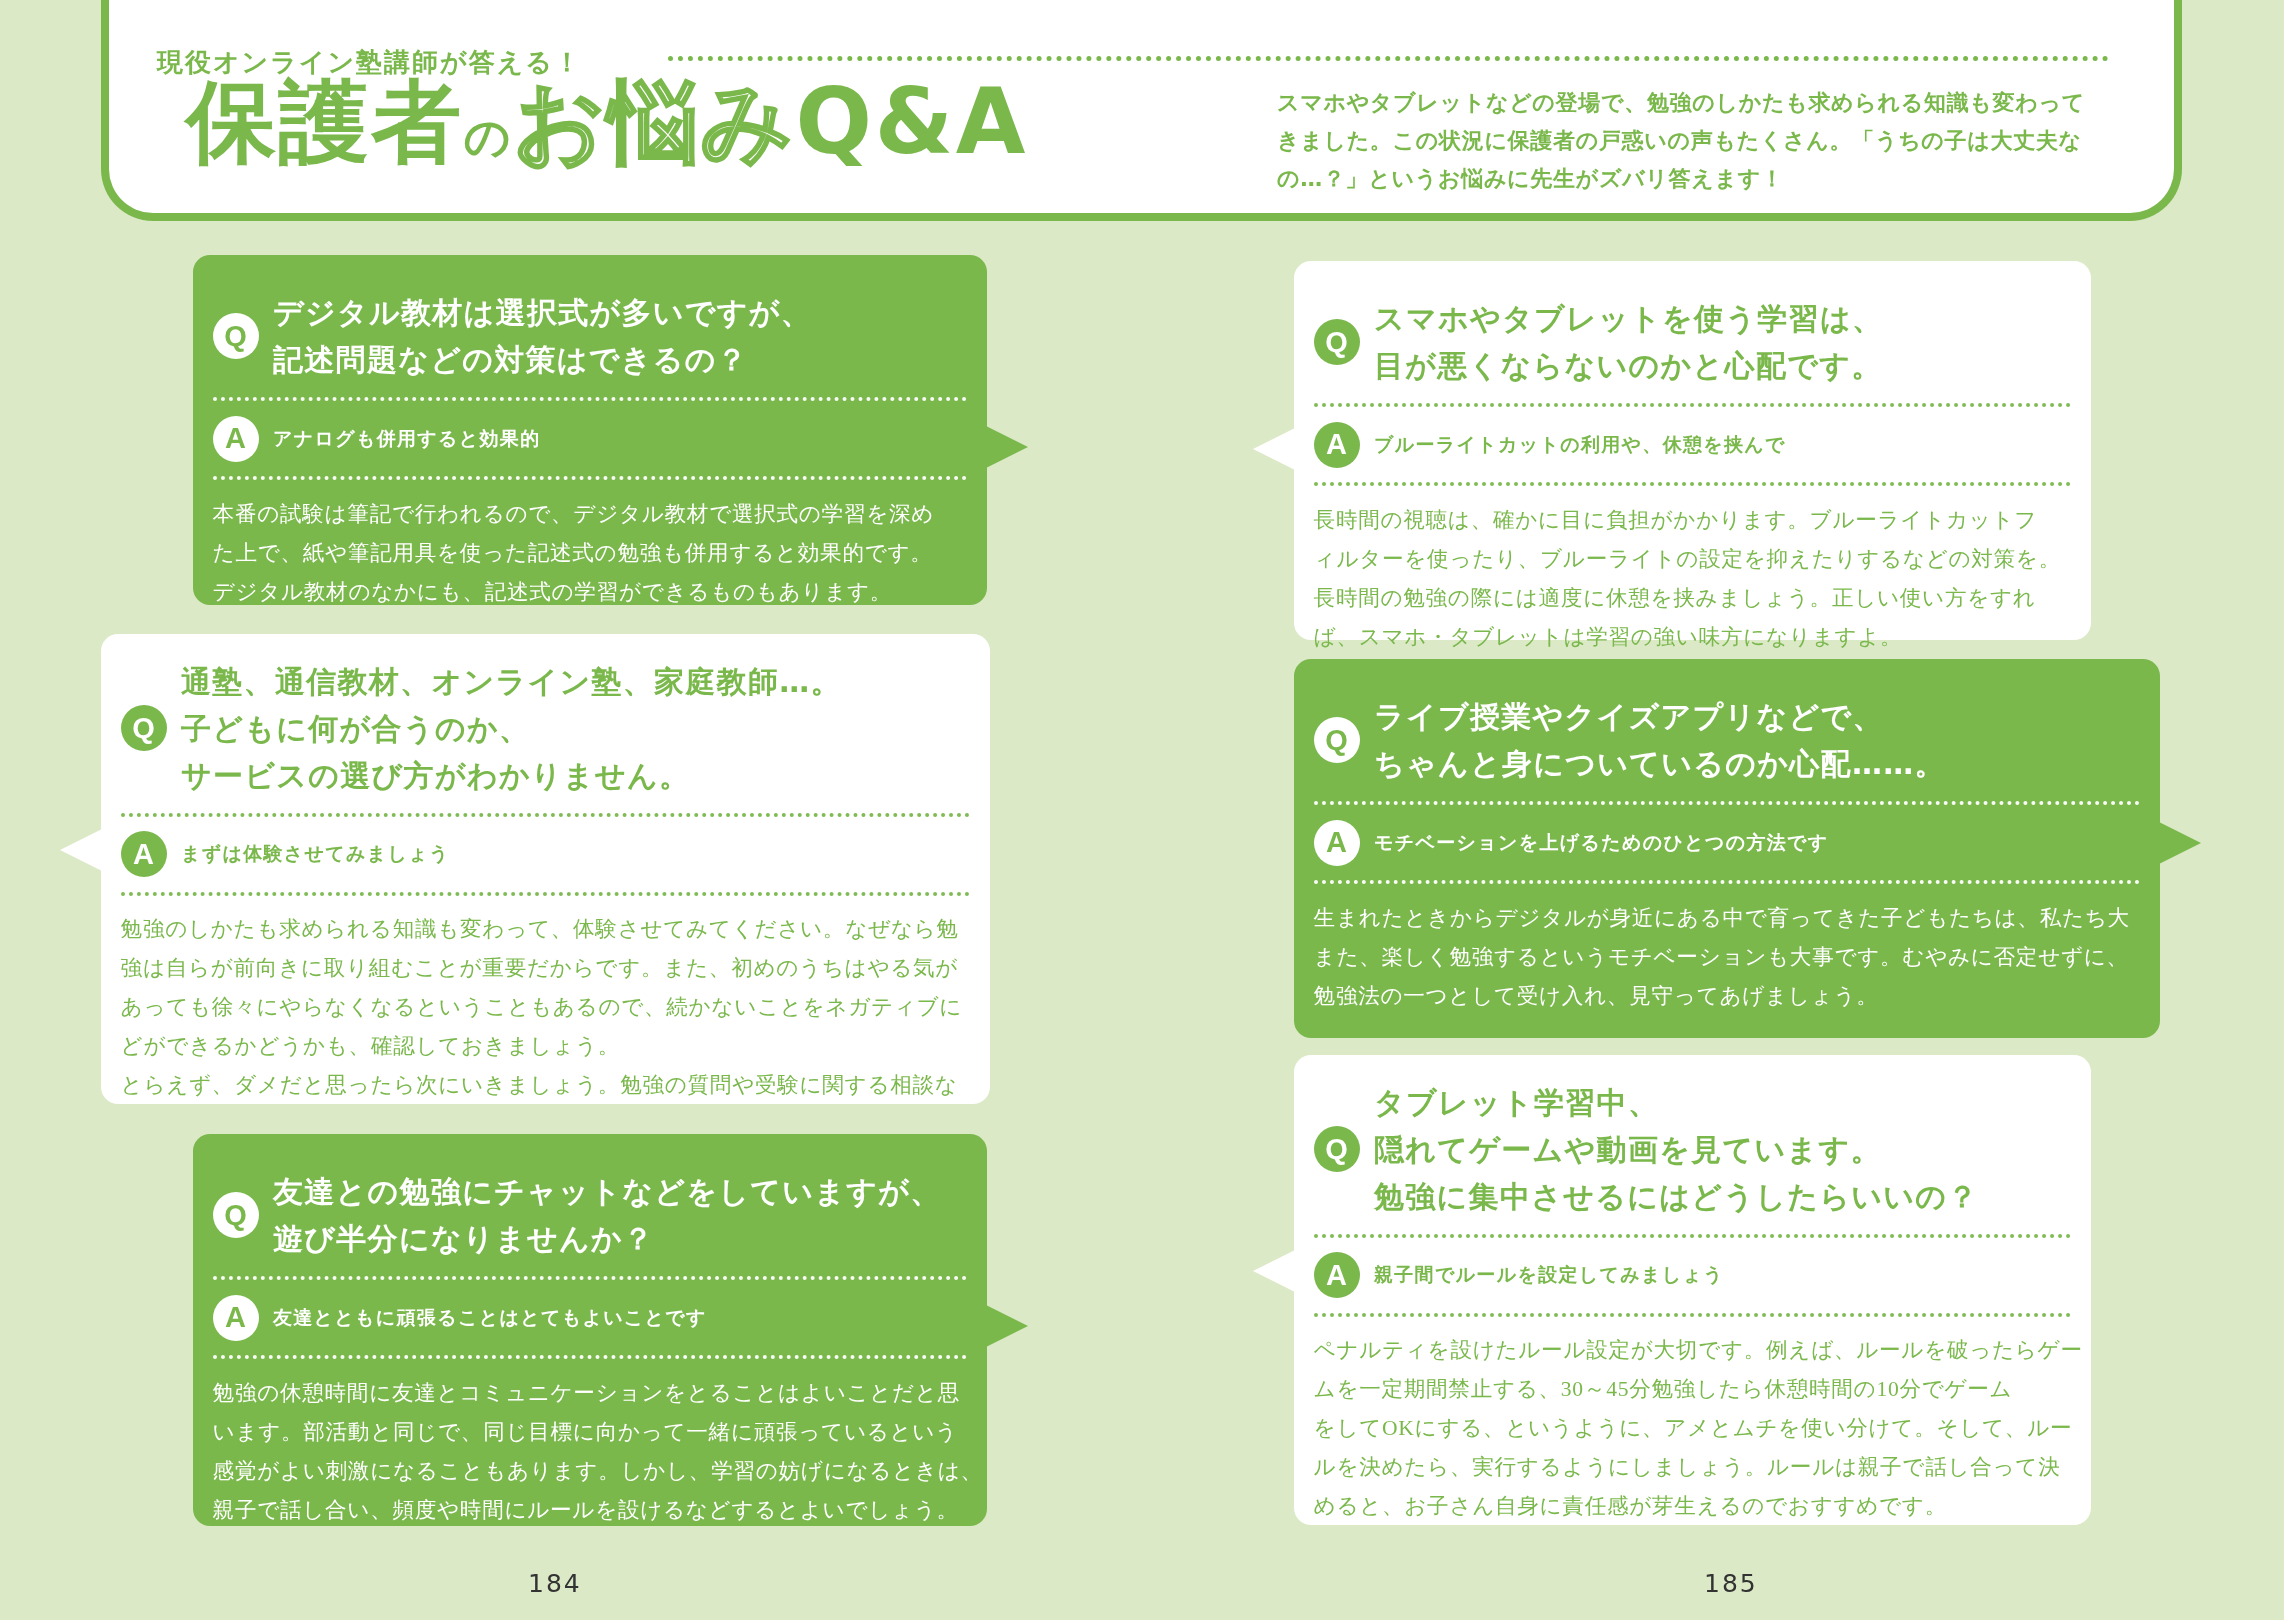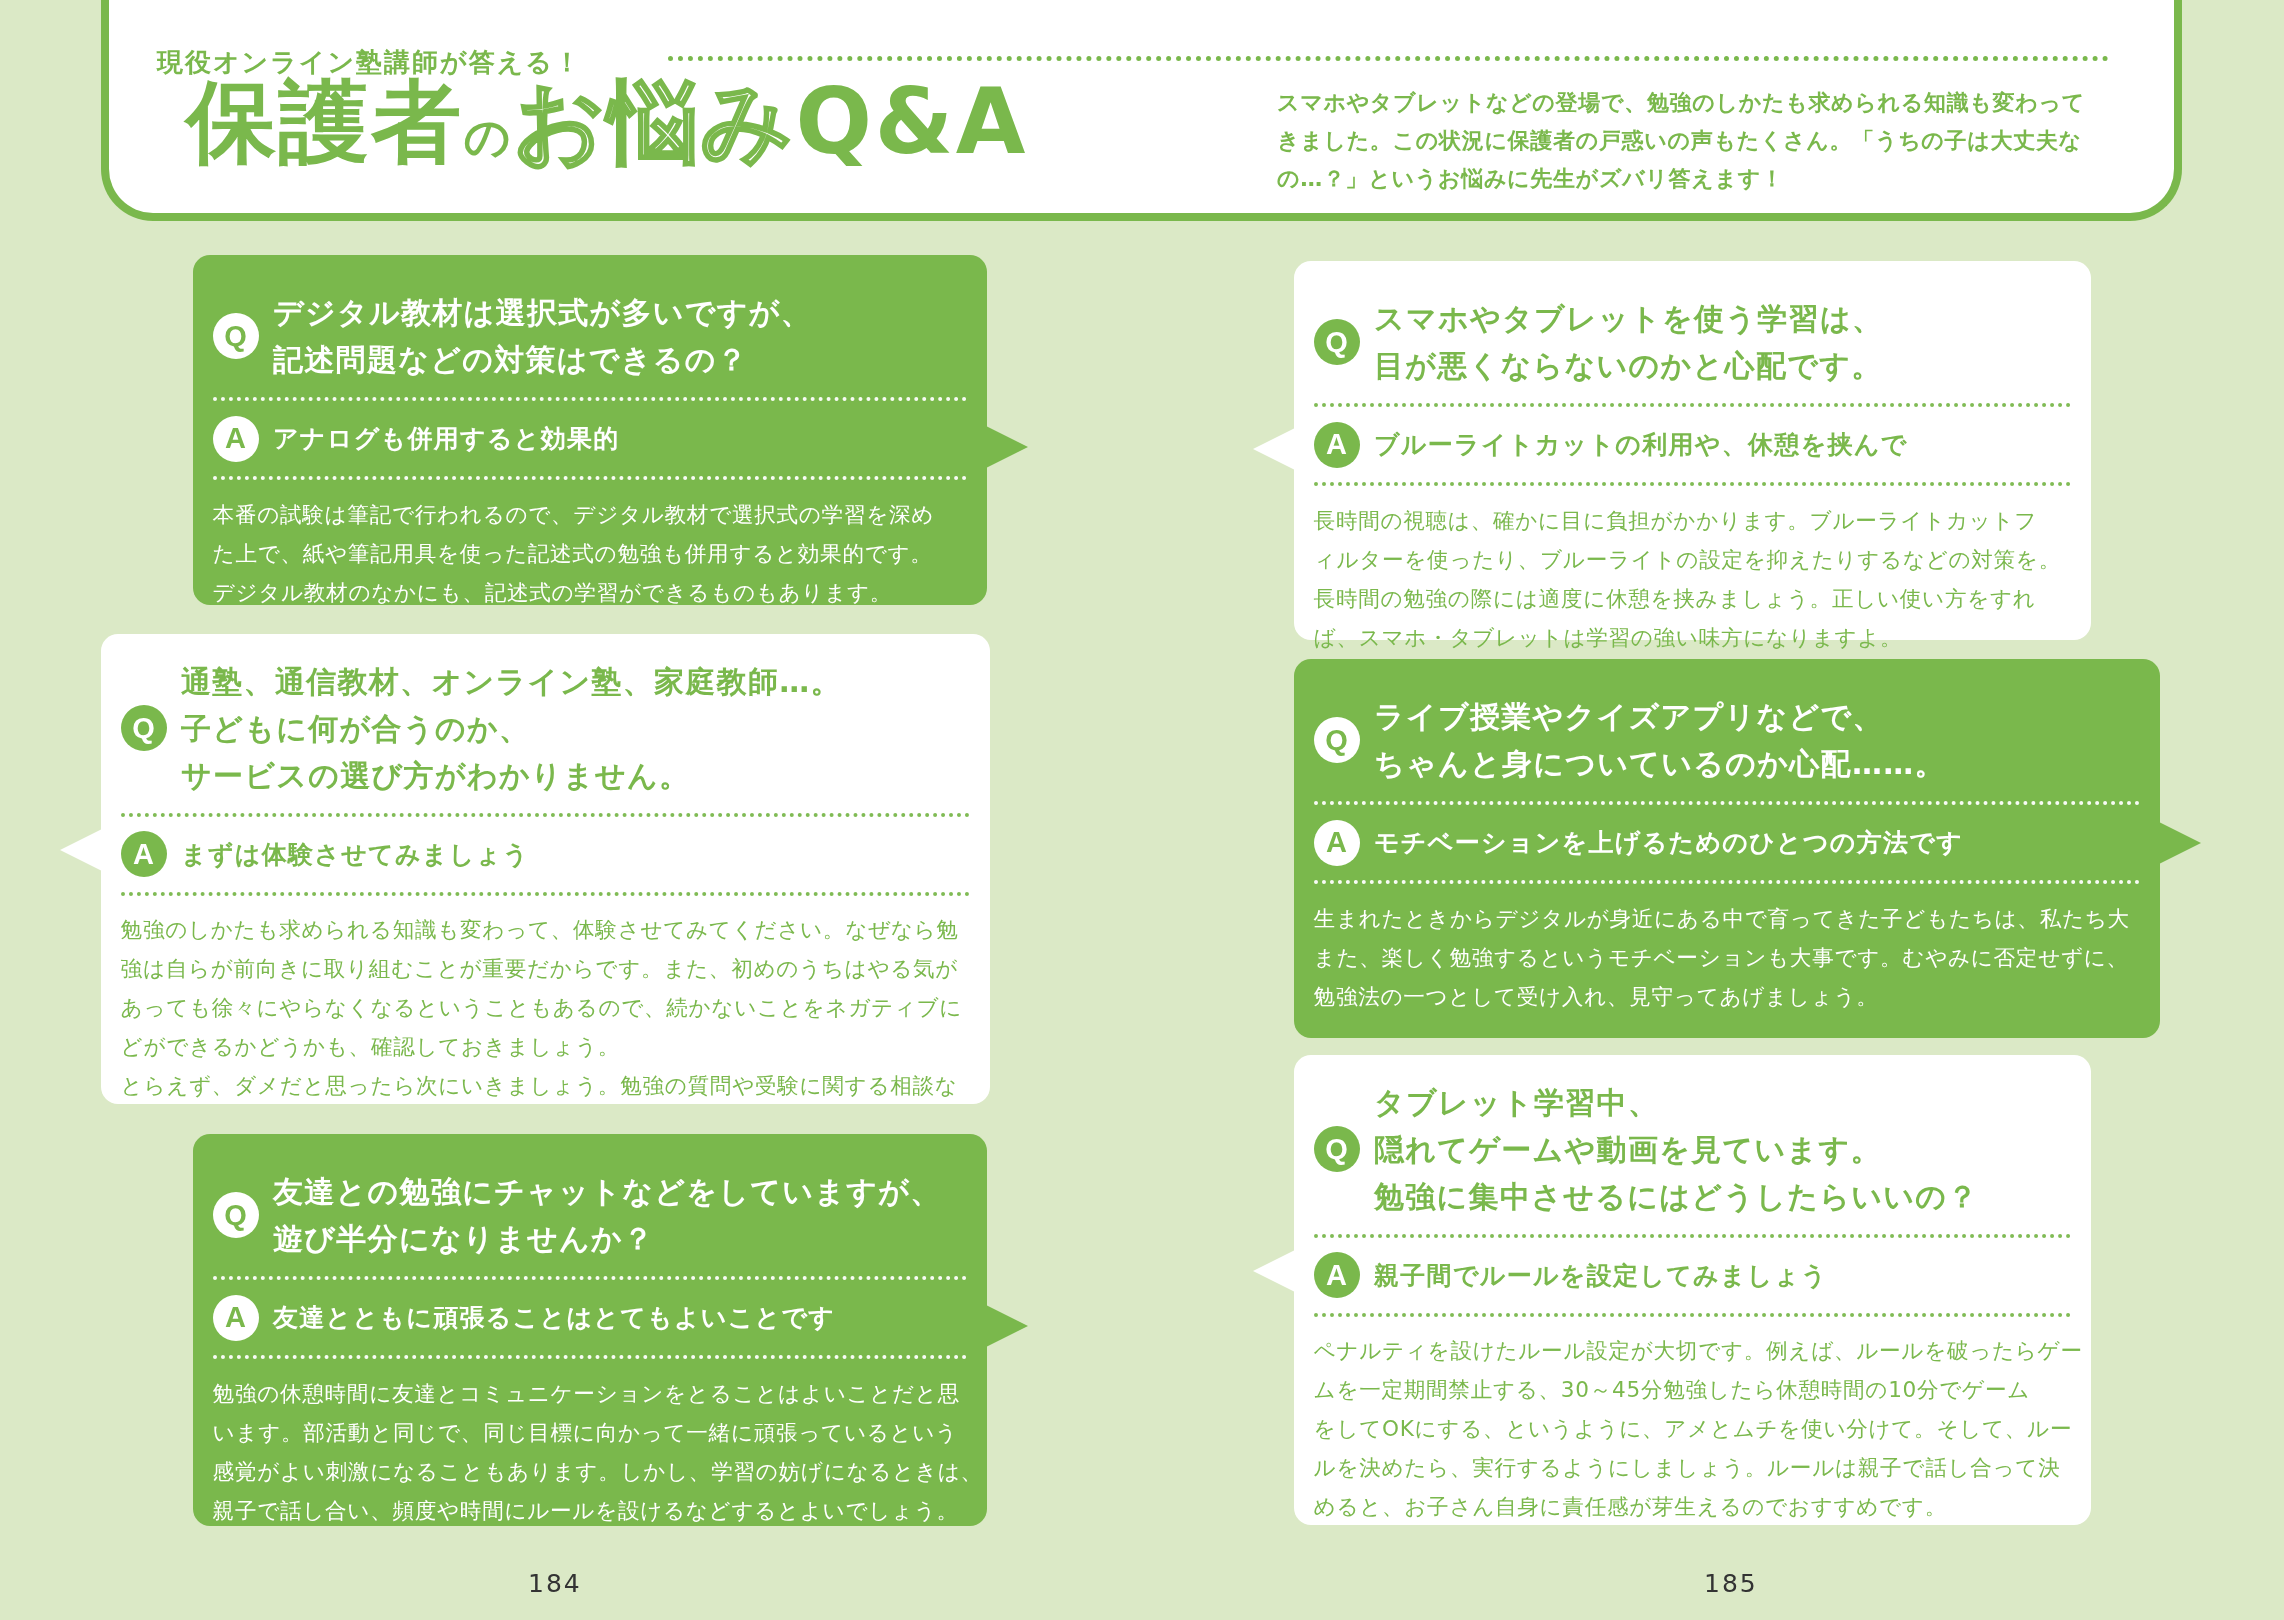--- a/index.html
+++ b/index.html
@@ -26,22 +26,22 @@
   .qrow{display:flex;align-items:center;gap:14.4px;}
   .badge{flex:0 0 46px;width:46px;height:46px;border-radius:50%;display:flex;align-items:center;justify-content:center;
          font-size:29px;font-weight:bold;font-family:"Liberation Sans",sans-serif;}
   .green .badge{background:#fff;color:#7ab84c;}
   .white .badge{background:#7ab84c;color:#fff;}
   .qtext{font-size:30px;font-weight:bold;line-height:47px;letter-spacing:1.3px;}
   .qtext div{white-space:nowrap;}
   .dots{height:0;margin:14.4px 0;border-top:4.6px dotted;opacity:.95;}
   .green .dots{border-top-color:#fff;}
   .white .dots{border-top-color:#7ab84c;}
-  .atext{font-size:25px;font-weight:bold;letter-spacing:1.3px;}
-  .body{font-size:21.6px;line-height:39px;letter-spacing:0.7px;}
+  .atext{font-size:19px;font-weight:bold;letter-spacing:1.3px;}
+  .body{font-size:21.6px;line-height:39px;letter-spacing:0.7px;font-family:Liberation Serif, serif;}
   .body div{white-space:nowrap;}
 
   .pagenum{position:absolute;top:1543px;font-size:25px;color:#333;font-family:"DejaVu Sans",sans-serif;letter-spacing:2px;margin-top:26px;}
 </style>
 </head>
 <body>
 
 <div class="header">
   <div class="kicker">現役オンライン塾講師が答える！</div>
   <div class="kicker-dots"></div>

